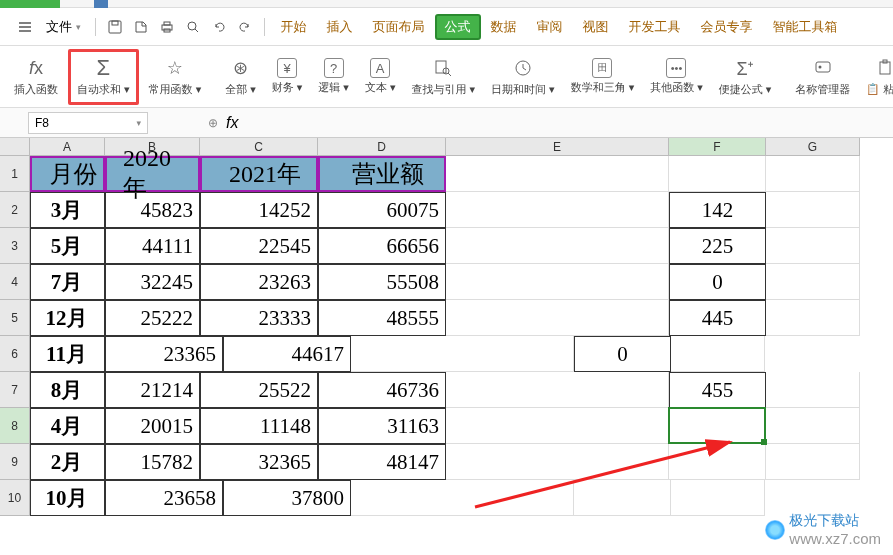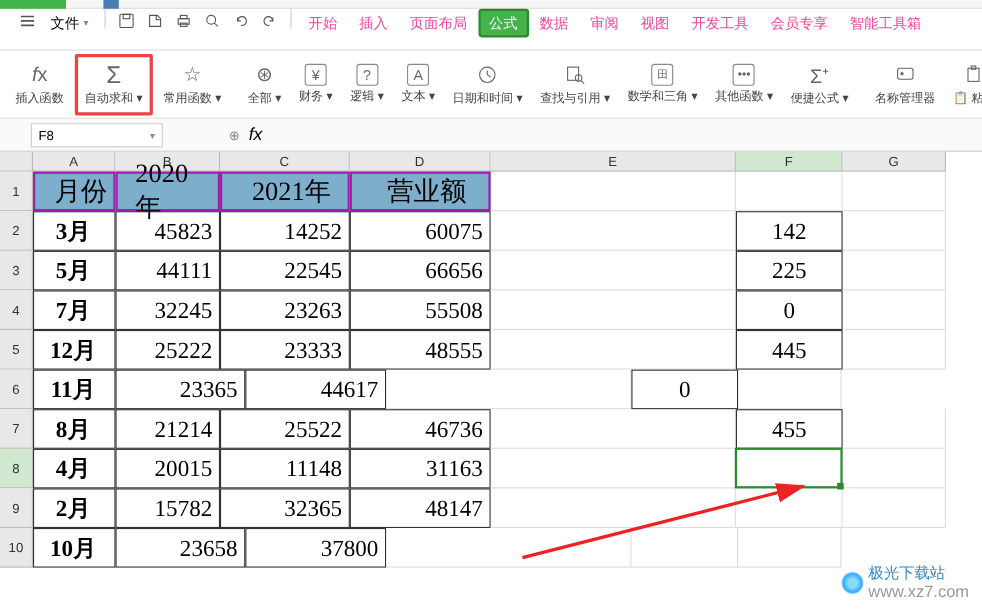--- a/index.html
+++ b/index.html
@@ -3,26 +3,26 @@
 <meta charset="utf-8">
 <style>
   * { margin: 0; padding: 0; box-sizing: border-box; }
   body { font-family: "Microsoft YaHei", SimSun, sans-serif; font-size: 12px; background: #fff; width: 893px; height: 555px; overflow: hidden; position: relative; }
   
   .tabs-bar { height: 8px; background: #f5f5f5; border-bottom: 1px solid #ddd; display: flex; align-items: center; }
   .tabs-bar .tab { height: 8px; margin-right: 4px; background: #e0e0e0; }
   .tabs-bar .tab.active { background: #44b349; width: 60px; }
   .tabs-bar .tab.blue { background: #4a7db8; width: 14px; }
   
-  .menu-bar { height: 38px; display: flex; align-items: flex-start; padding: 0 12px; border-bottom: 1px solid #ddd; }
+  .menu-bar { height: 38px; display: flex; align-items: center; padding: 0 12px; border-bottom: 1px solid #ddd; }
   .file-menu { display: flex; align-items: center; gap: 4px; padding: 4px 8px; font-size: 13px; }
   .icon-btn { display: inline-flex; align-items: center; justify-content: center; width: 22px; height: 22px; margin: 0 2px; cursor: pointer; }
   .icon-btn svg { width: 16px; height: 16px; }
   .sep { width: 1px; height: 18px; background: #ccc; margin: 0 6px; }
-  .menu-item { padding: 4px 10px; font-size: 13px; cursor: pointer; color: #ec4899; }
+  .menu-item { padding: 4px 10px; font-size: 13px; cursor: pointer; color: #a16207; }
   .menu-item.active { background: #44b349; color: #fff; border: 2px solid #2a8a2f; border-radius: 3px; padding: 2px 8px; }
   
   .ribbon { height: 62px; display: flex; align-items: center; padding: 4px 8px; border-bottom: 1px solid #ddd; gap: 4px; }
   .ribbon-btn { display: flex; flex-direction: column; align-items: center; justify-content: center; padding: 2px 6px; gap: 2px; cursor: pointer; font-size: 11px; color: #444; height: 56px; }
   .ribbon-btn .ricon { height: 24px; display: flex; align-items: center; justify-content: center; font-size: 18px; color: #666; }
   .ribbon-btn .rlabel { font-size: 11px; white-space: nowrap; }
   .ribbon-btn.highlight { border: 3px solid #e44; border-radius: 2px; }
   .ribbon-sep { width: 1px; height: 40px; background: #ddd; margin: 0 2px; }
   
   .formula-row { height: 30px; display: flex; align-items: center; padding: 0 4px; border-bottom: 1px solid #ccc; background: #fafafa; }
@@ -160,35 +160,35 @@
     <span class="ricon" style="border:1px solid #888;width:20px;height:20px;border-radius:3px;font-size:13px">?</span>
     <span class="rlabel"><span>逻辑</span> ▾</span>
   </div>
   <div class="ribbon-btn">
     <span class="ricon" style="border:1px solid #888;width:20px;height:20px;border-radius:3px;font-size:13px">A</span>
     <span class="rlabel"><span>文本</span> ▾</span>
   </div>
   <div class="ribbon-btn">
     <span class="ricon">
         <svg width="20" height="20" viewBox="0 0 20 20">
-          <circle cx="10" cy="10" r="7" fill="none" stroke="#666"></circle>
-          <path d="M10 6v4l3 2" stroke="#666" fill="none"></path>
-        </svg>
-      </span>
-    <span class="rlabel"><span>日期和时间</span> ▾</span>
-  </div>
-  <div class="ribbon-btn">
-    <span class="ricon">
-        <svg width="20" height="20" viewBox="0 0 20 20">
           <rect x="3" y="3" width="10" height="12" fill="none" stroke="#666"></rect>
           <circle cx="13" cy="13" r="3" fill="none" stroke="#666"></circle>
           <path d="M15 15l3 3" stroke="#666"></path>
         </svg>
       </span>
     <span class="rlabel"><span>查找与引用</span> ▾</span>
+  </div>
+  <div class="ribbon-btn">
+    <span class="ricon">
+        <svg width="20" height="20" viewBox="0 0 20 20">
+          <circle cx="10" cy="10" r="7" fill="none" stroke="#666"></circle>
+          <path d="M10 6v4l3 2" stroke="#666" fill="none"></path>
+        </svg>
+      </span>
+    <span class="rlabel"><span>日期和时间</span> ▾</span>
   </div>
   <div class="ribbon-btn">
     <span class="ricon" style="border:1px solid #888;width:20px;height:20px;border-radius:3px;font-size:10px">田</span>
     <span class="rlabel"><span>数学和三角</span> ▾</span>
   </div>
   <div class="ribbon-btn">
     <span class="ricon" style="border:1px solid #888;width:20px;height:20px;border-radius:3px;font-size:11px">•••</span>
     <span class="rlabel"><span>其他函数</span> ▾</span>
   </div>
   <div class="ribbon-btn">

